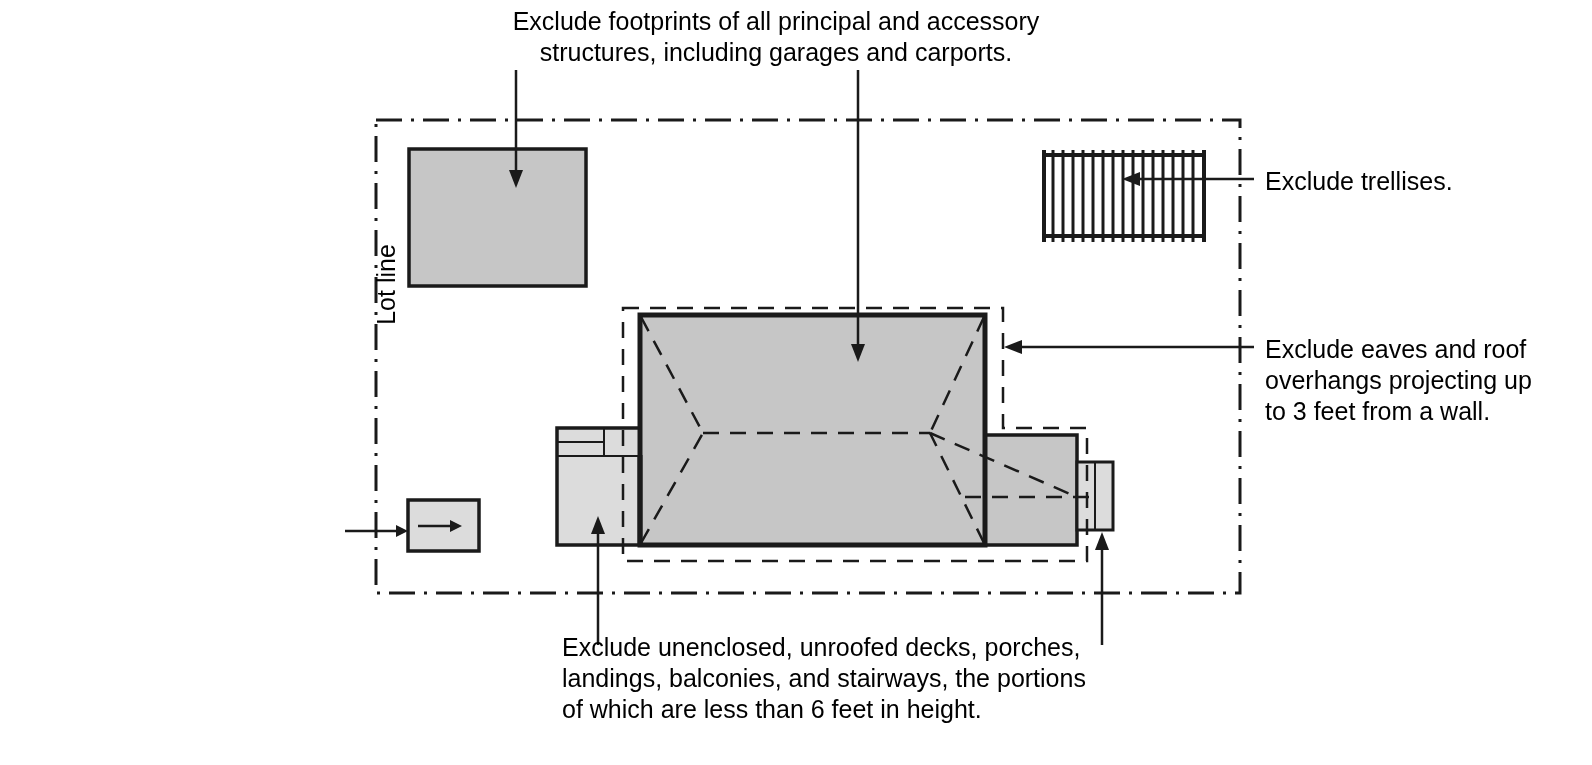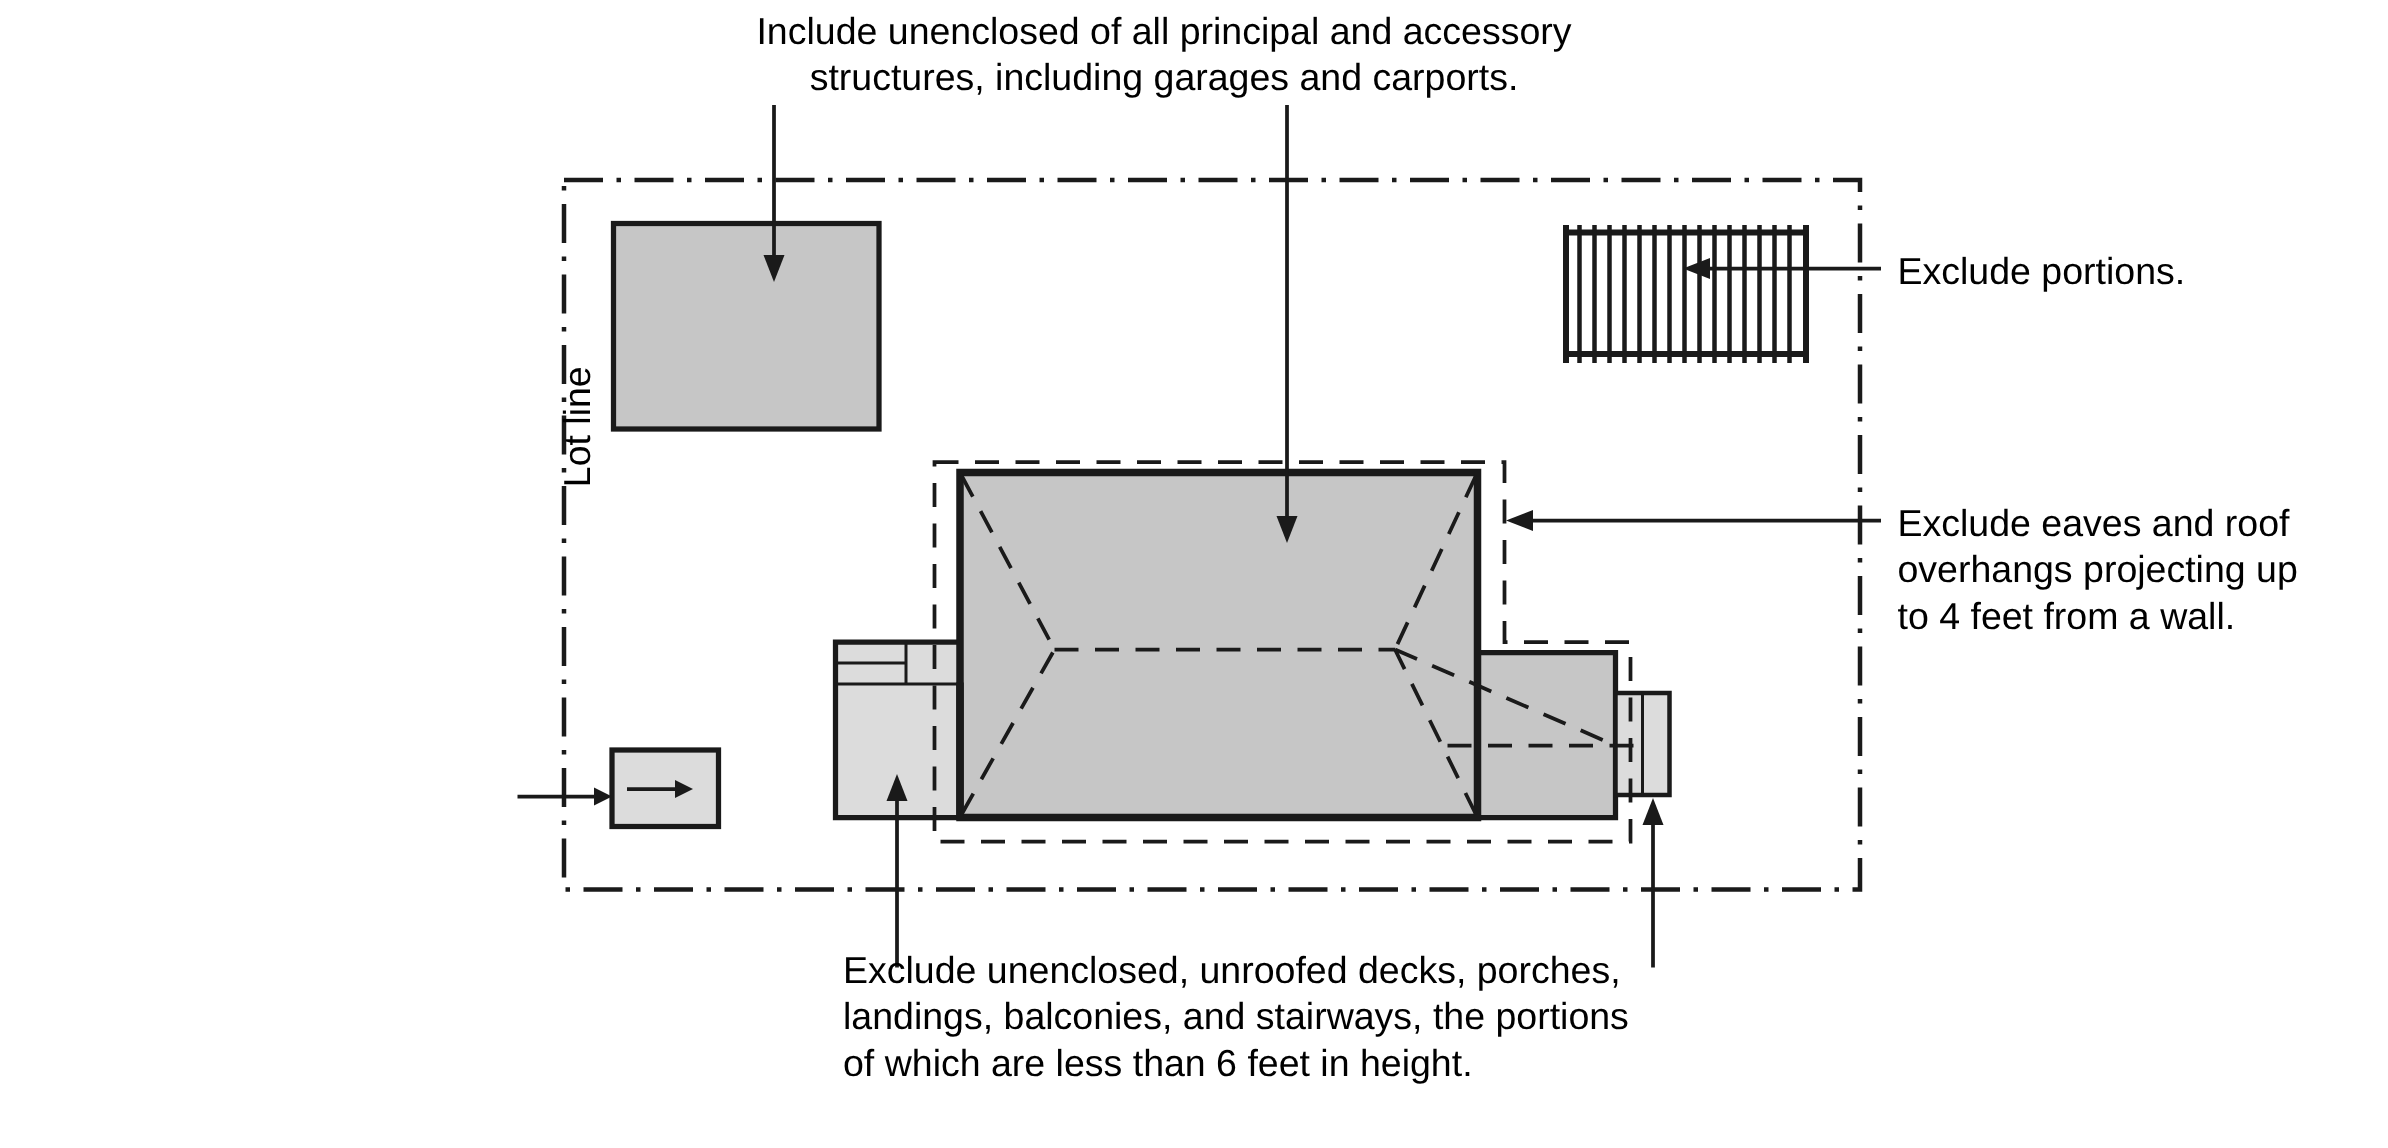--- a/index.html
+++ b/index.html
@@ -154,29 +154,29 @@
       <polygon points="408,531 396,525 396,537" fill="#1a1a1a" stroke="none"></polygon>
 
       <line x1="598" y1="645" x2="598" y2="532"></line>
       <polygon points="598,516 591,534 605,534" fill="#1a1a1a" stroke="none"></polygon>
 
       <line x1="1102" y1="645" x2="1102" y2="548"></line>
       <polygon points="1102,532 1095,550 1109,550" fill="#1a1a1a" stroke="none"></polygon>
     </g>
   </svg>
 
-  <div class="anno" id="anno-top">Include unenclosed of all principal and accessory
+  <div class="anno" id="anno-top">Exclude footprints of all principal and accessory
 structures, including garages and carports.</div>
 
   <div id="lot-line-label">Lot line</div>
 
-  <div class="anno" id="anno-trellis">Exclude portions.</div>
+  <div class="anno" id="anno-trellis">Exclude trellises.</div>
 
   <div class="anno" id="anno-eaves">Exclude eaves and roof
 overhangs projecting up
-to 4 feet from a wall.</div>
+to 3 feet from a wall.</div>
 
 
   <div class="anno" id="anno-decks">Exclude unenclosed, unroofed decks, porches,
 landings, balconies, and stairways, the portions
 of which are less than 6 feet in height.</div>
 
 </div>
 
 </body></html>

